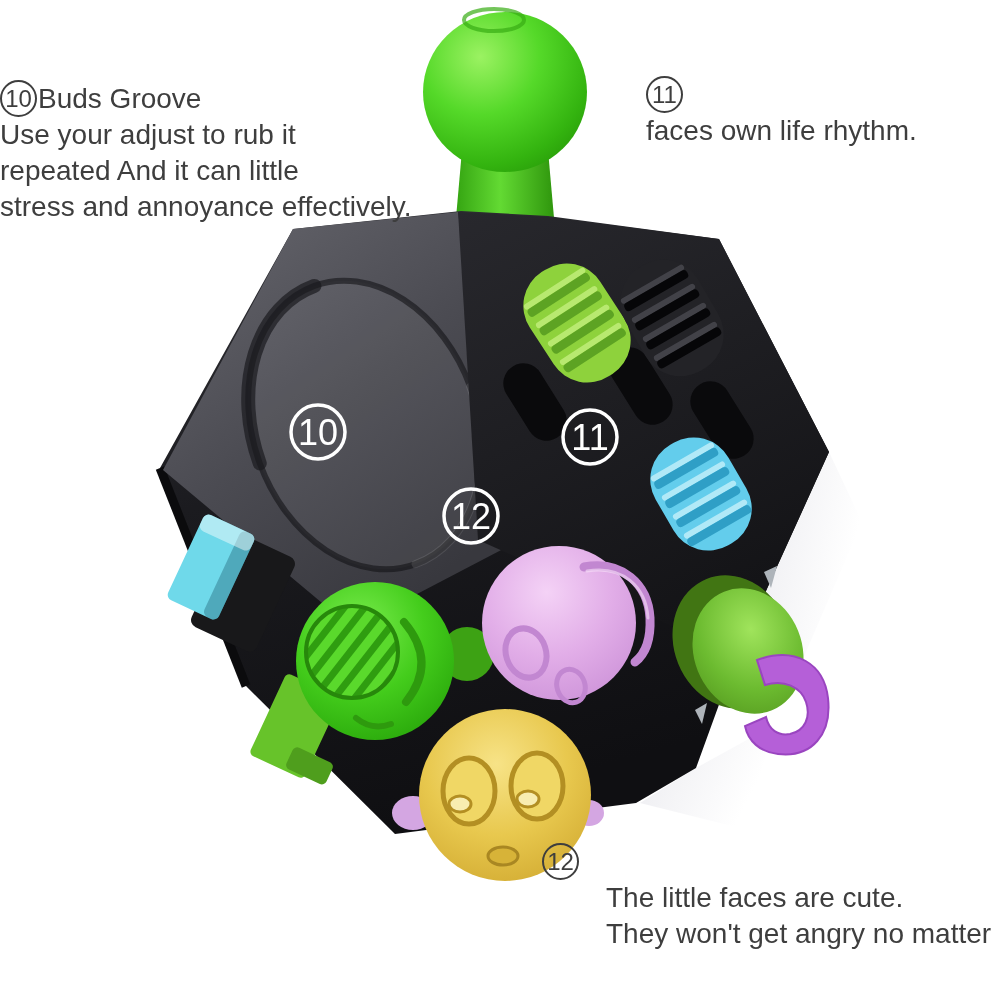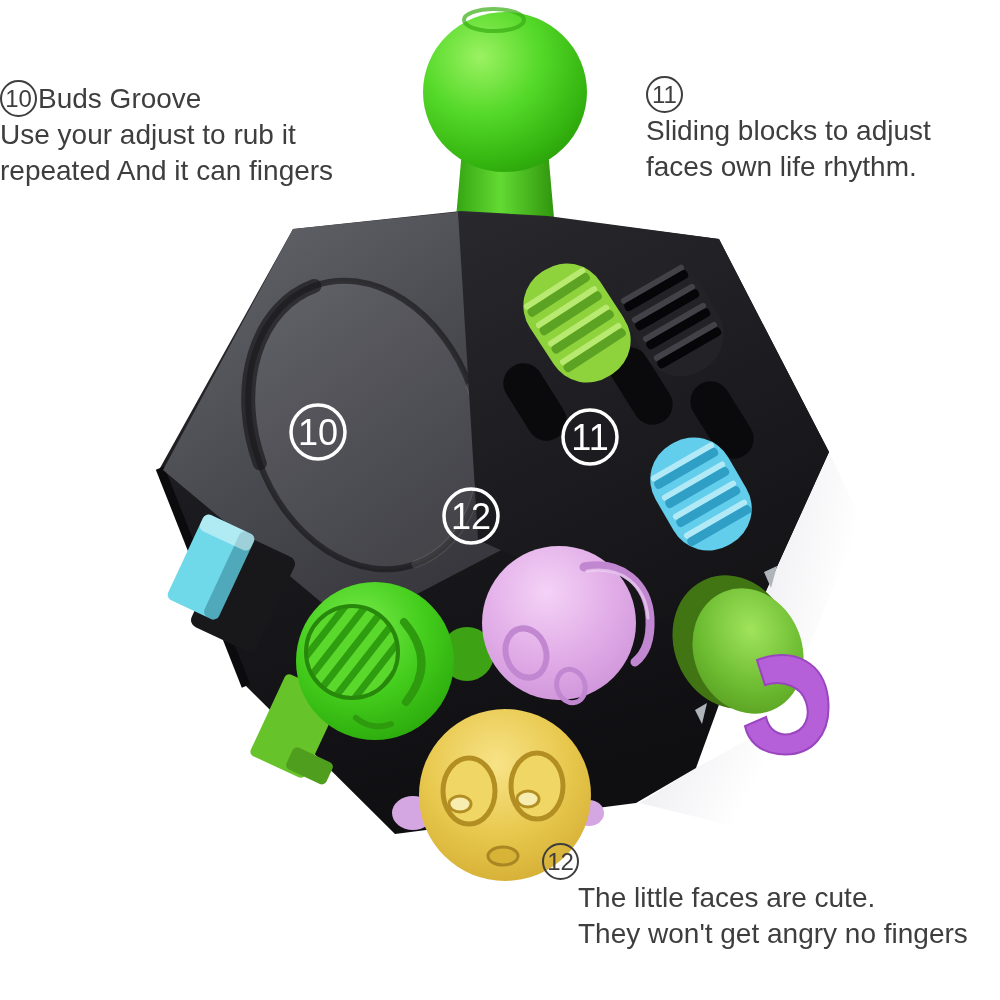--- a/index.html
+++ b/index.html
@@ -18,21 +18,21 @@
     border:2.5px solid #3e3e3e;border-radius:50%;
     display:inline-flex;align-items:center;justify-content:center;
     font-size:24px;line-height:1;
   }
   #note-worry{left:0px;top:80px;}
   #note-worry .row{gap:1px;}
   #note-sliding{left:646px;top:76px;}
   #note-sliding .row{gap:10px;}
   #note-squishy{left:542px;top:843px;}
   #note-squishy .row{gap:4px;}
-  #note-squishy .lines{margin-left:36px;}
+  #note-squishy .lines{margin-left:64px;}
 </style>
 </head>
 <body>
 
 <div id="canvas">
 
   <svg id="toy-svg" width="1000" height="1000" viewBox="0 0 1000 1000">
     <defs>
       <radialGradient id="gradBall" cx="35%" cy="28%" r="80%">
         <stop offset="0%" stop-color="#9bf262"></stop>
@@ -253,34 +253,34 @@
       <text x="471" y="529" text-anchor="middle" font-family="Liberation Sans, sans-serif" font-size="36" fill="#ffffff">12</text>
     </g>
   </svg>
 
   <div class="note" id="note-worry">
     <div class="row">
       <span class="circ">10</span>
       <span>Buds Groove</span>
     </div>
     <div>Use your adjust to rub it</div>
-    <div>repeated And it can fingers</div>
+    <div>repeated And it can little</div>
+    <div>stress and annoyance effectively.</div>
   </div>
 
   <div class="note" id="note-sliding">
     <div class="row">
       <span class="circ">11</span>
     </div>
-    <div>Sliding blocks to adjust</div>
     <div>faces own life rhythm.</div>
   </div>
 
   <div class="note" id="note-squishy">
     <div class="row">
       <span class="circ">12</span>
     </div>
     <div class="lines">
       <div>The little faces are cute.</div>
-      <div>They won't get angry no fingers</div>
+      <div>They won't get angry no matter</div>
     </div>
   </div>
 
 </div>
 
 </body></html>

